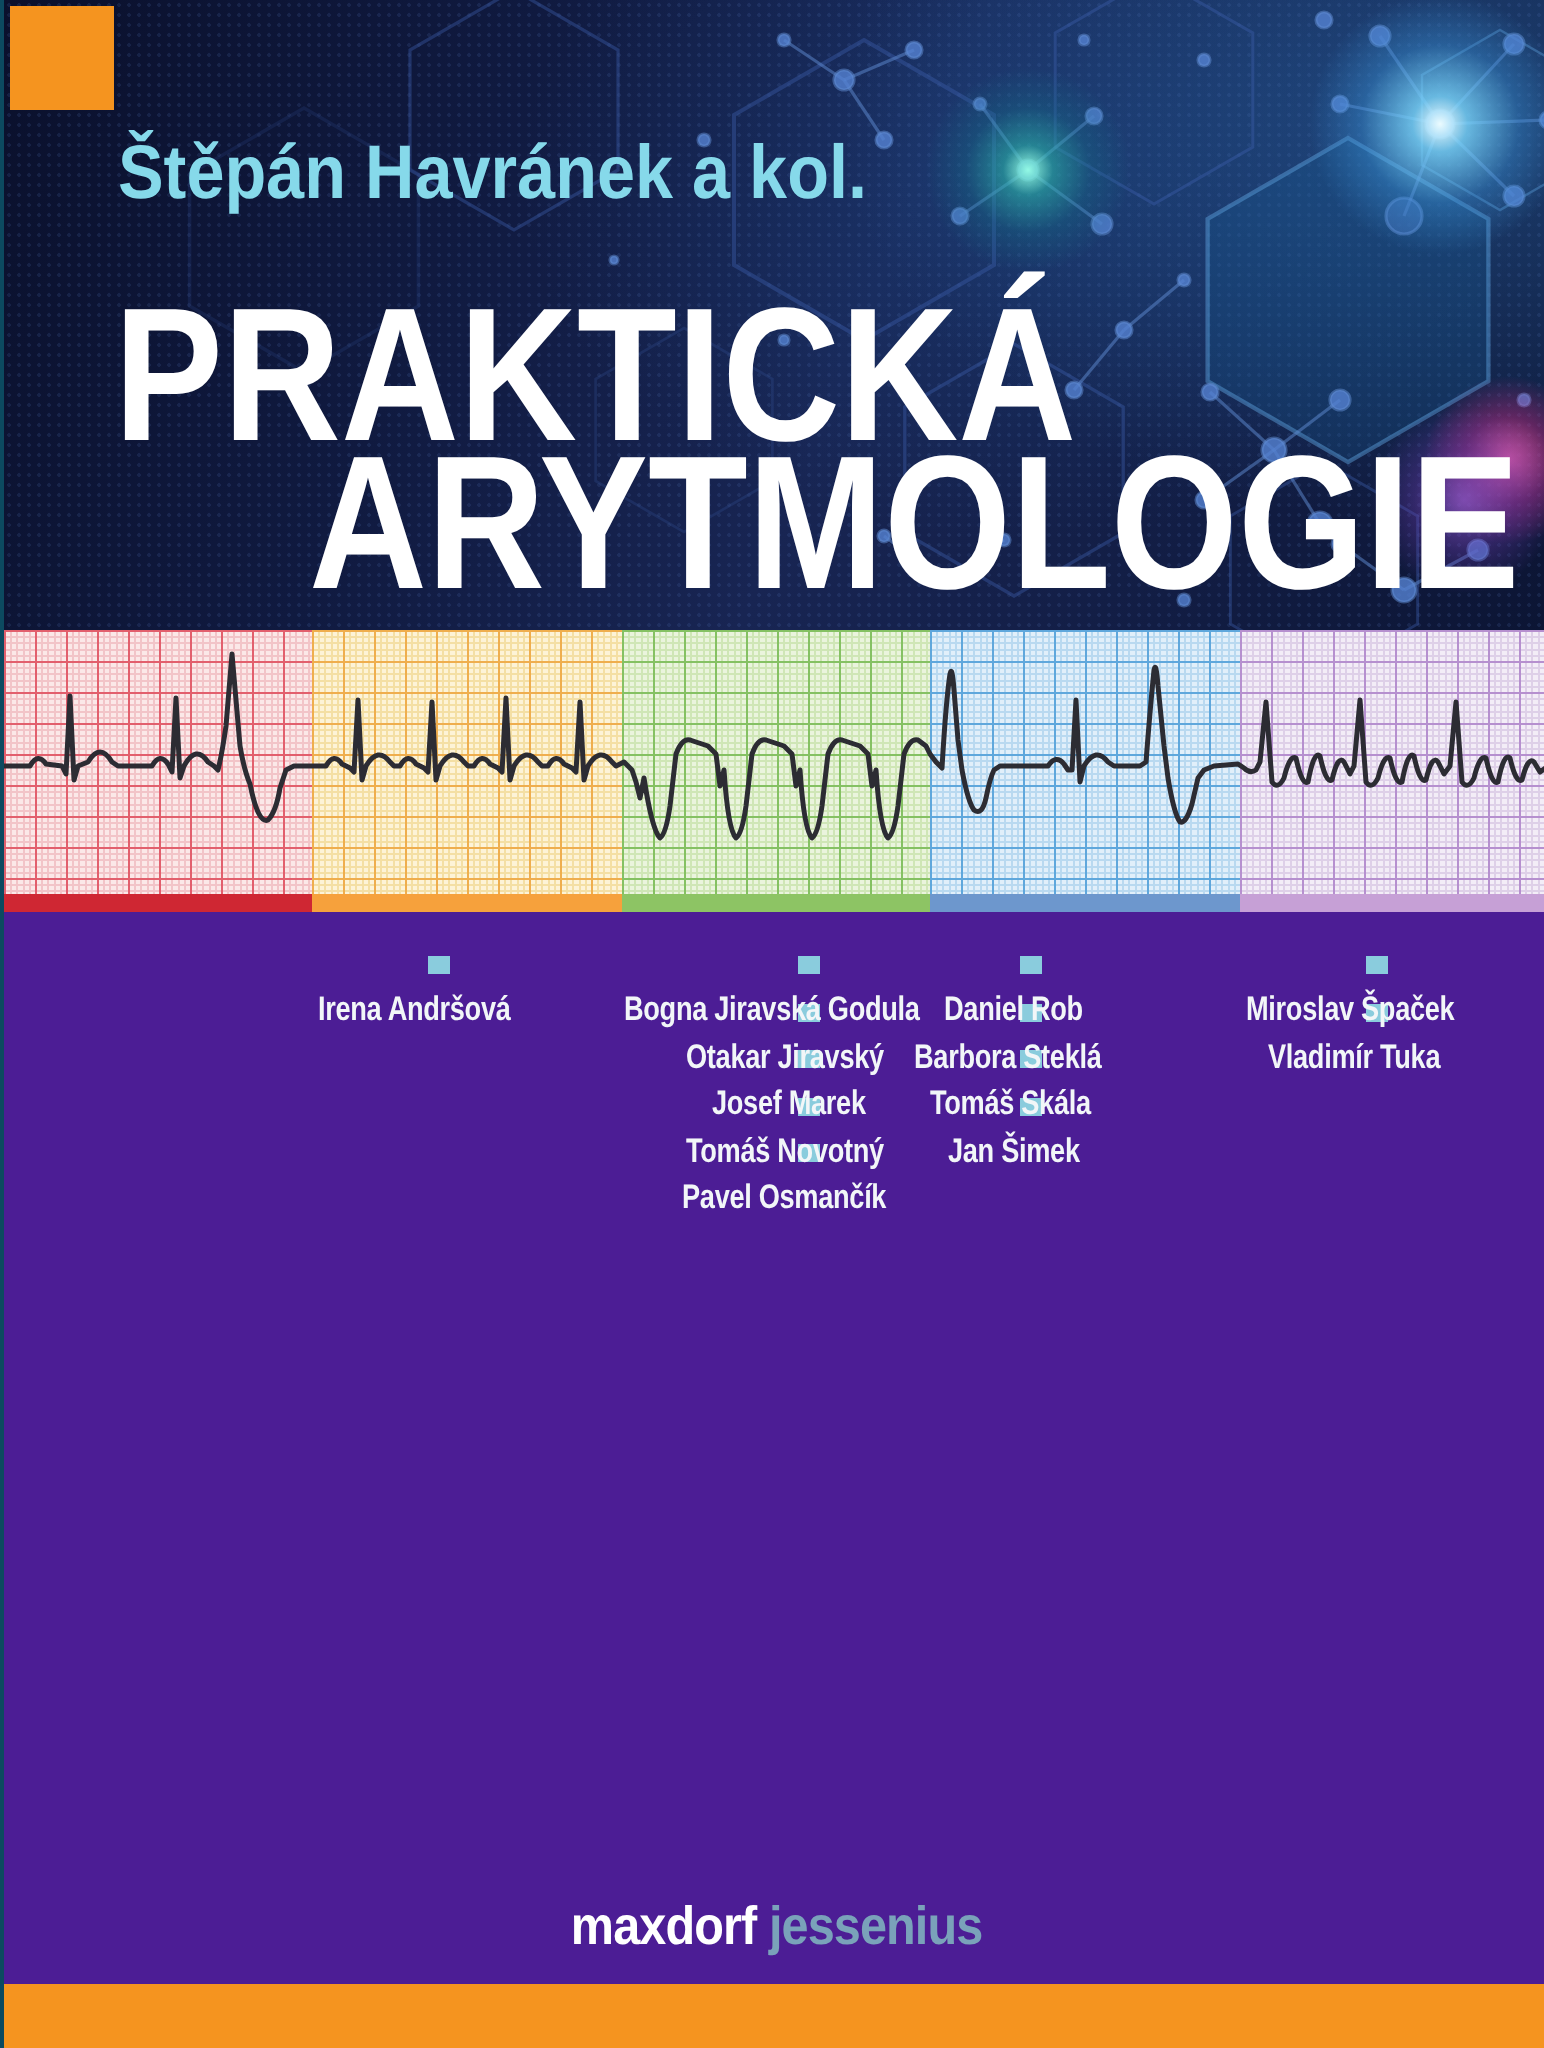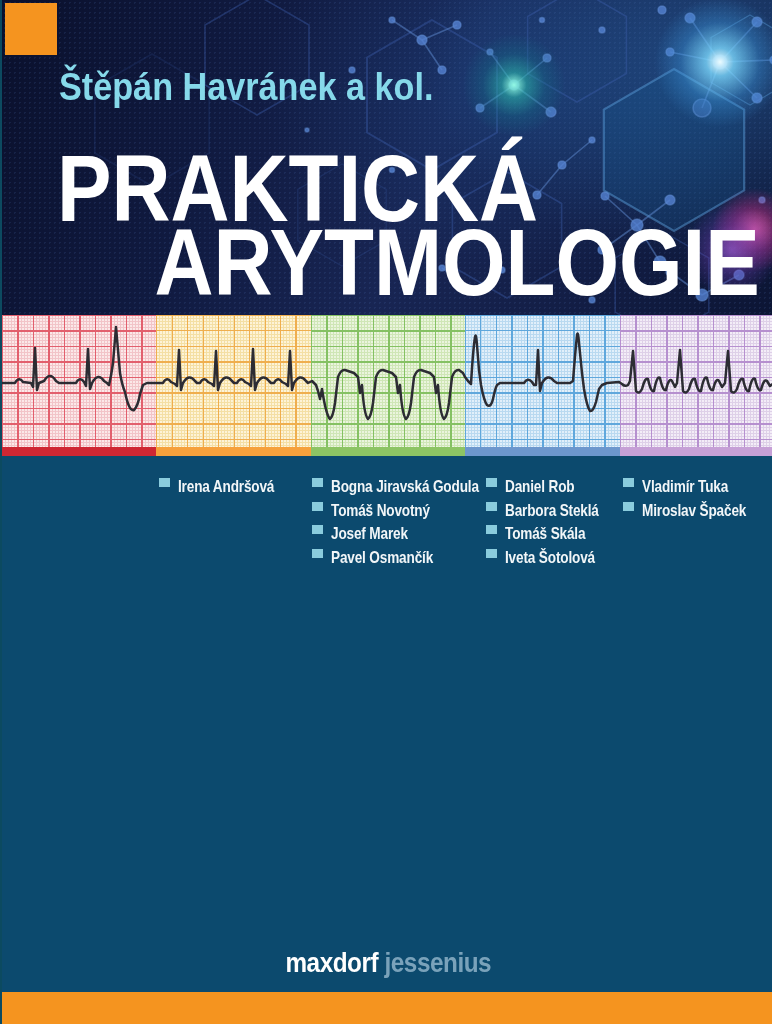--- a/index.html
+++ b/index.html
@@ -1,19 +1,19 @@
 <!DOCTYPE html>
 <html><head>
 <meta charset="utf-8">
 <style>
   html,body { margin:0; padding:0; background:#1b1b1b; }
   * { box-sizing:border-box; }
   .cover {
     position:relative; width:772px; height:1024px; overflow:hidden;
-    background:#0c4a6e;
+    background:#4c1d95;
     font-family:"Liberation Sans", sans-serif;
     border-left:2px solid #0c4a60;
   }
   
   .header {
     position:absolute; left:0; top:0; width:772px; height:315px;
     background:
       radial-gradient(ellipse 430px 300px at 92% 18%, rgba(47,120,190,0.42), transparent 68%),
       radial-gradient(ellipse 360px 260px at 66% 28%, rgba(32,88,160,0.30), transparent 70%),
       linear-gradient(112deg, #0a102c 0%, #101a40 30%, #182553 55%, #121d44 78%, #0c1534 100%);
@@ -63,22 +63,22 @@
   .p4 { --bg:#e1effa; --min:#b9d9f0; --maj:#5fa7dc; }
   .p5 { --bg:#f3edf7; --min:#ded0e8; --maj:#b690cf; }
   .trace-svg { position:absolute; left:0; top:0; }
   .bars { position:absolute; left:0; top:132px; width:772px; height:9px; display:flex; }
   .bar { width:20%; height:9px; }
   .b1 { background:#cf2733; } .b2 { background:#f6a13c; } .b3 { background:#8dc464; }
   .b4 { background:#6d97cd; } .b5 { background:#c6a0d6; }
   
   .contributors { position:absolute; left:0; top:456px; width:772px; height:536px; }
   .col { position:absolute; top:21px; }
-  .col-1 { left:157px; } .col-2 { left:310px; } .col-3 { left:484px; } .col-4 { left:621px; }
-  .item { display:flex; height:23.6px; gap:8px; }
+  .col-1 { left:157px; } .col-2 { left:310px; } .col-3 { left:455px; } .col-4 { left:621px; }
+  .item { display:flex; align-items:center; height:23.6px; gap:8px;flex-direction:column; }
   .sq { width:11px; height:9px; background:#8accdd; flex:0 0 auto; margin-top:1px; }
   .nm {
     display:inline-block; color:#f2f6f8; font-size:17px; font-weight:bold;
     white-space:nowrap; letter-spacing:-0.2px;
     transform:scaleX(0.80); transform-origin:0 50%;
   }
   
   .publisher { position:absolute; left:0; top:946px; width:772px; height:34px; line-height:34px; text-align:center; }
   .pub-inner { display:inline-block; transform:scaleX(0.90); transform-origin:50% 50%; white-space:nowrap; }
   .pub-primary   { color:#ffffff; font-size:27px; font-weight:bold; letter-spacing:-0.5px; }
@@ -230,57 +230,61 @@
           <span class="nm">Irena Andršová</span>
         </div>
     </div>
     <div class="col col-2">
       <div class="item">
           <span class="sq"></span>
           <span class="nm">Bogna Jiravská Godula</span>
         </div>
       <div class="item">
           <span class="sq"></span>
+          <span class="nm">Otakar Jiravský</span>
+        </div>
+      <div class="item">
+          <span class="sq"></span>
+          <span class="nm">Josef Marek</span>
+        </div>
+      <div class="item">
+          <span class="sq"></span>
           <span class="nm">Tomáš Novotný</span>
         </div>
       <div class="item">
           <span class="sq"></span>
-          <span class="nm">Josef Marek</span>
-        </div>
-      <div class="item">
-          <span class="sq"></span>
           <span class="nm">Pavel Osmančík</span>
         </div>
     </div>
     <div class="col col-3">
       <div class="item">
           <span class="sq"></span>
           <span class="nm">Daniel Rob</span>
         </div>
       <div class="item">
           <span class="sq"></span>
           <span class="nm">Barbora Steklá</span>
         </div>
       <div class="item">
           <span class="sq"></span>
           <span class="nm">Tomáš Skála</span>
         </div>
       <div class="item">
           <span class="sq"></span>
-          <span class="nm">Iveta Šotolová</span>
+          <span class="nm">Jan Šimek</span>
         </div>
     </div>
     <div class="col col-4">
       <div class="item">
           <span class="sq"></span>
+          <span class="nm">Miroslav Špaček</span>
+        </div>
+      <div class="item">
+          <span class="sq"></span>
           <span class="nm">Vladimír Tuka</span>
-        </div>
-      <div class="item">
-          <span class="sq"></span>
-          <span class="nm">Miroslav Špaček</span>
         </div>
     </div>
   </div>
 
   <div class="publisher">
     <span class="pub-inner">
       <span class="pub-primary">maxdorf</span><span class="pub-secondary">jessenius</span>
     </span>
   </div>
   <div class="footer-bar"></div>

